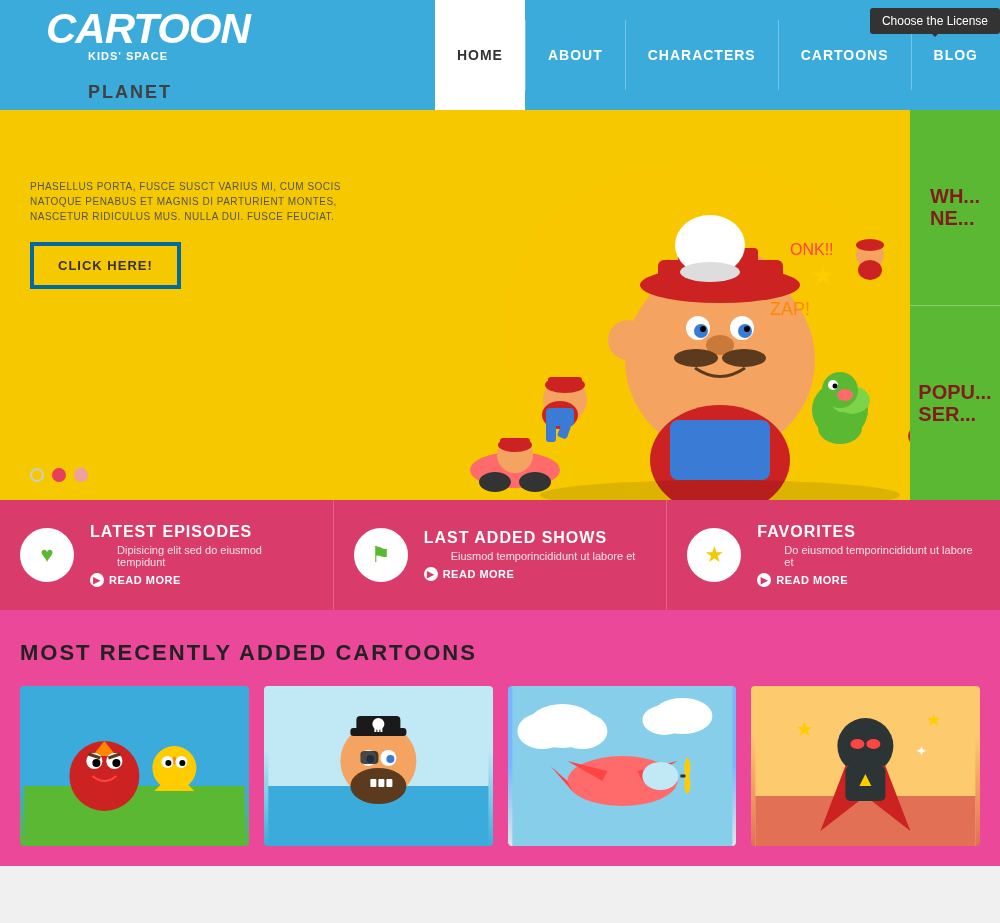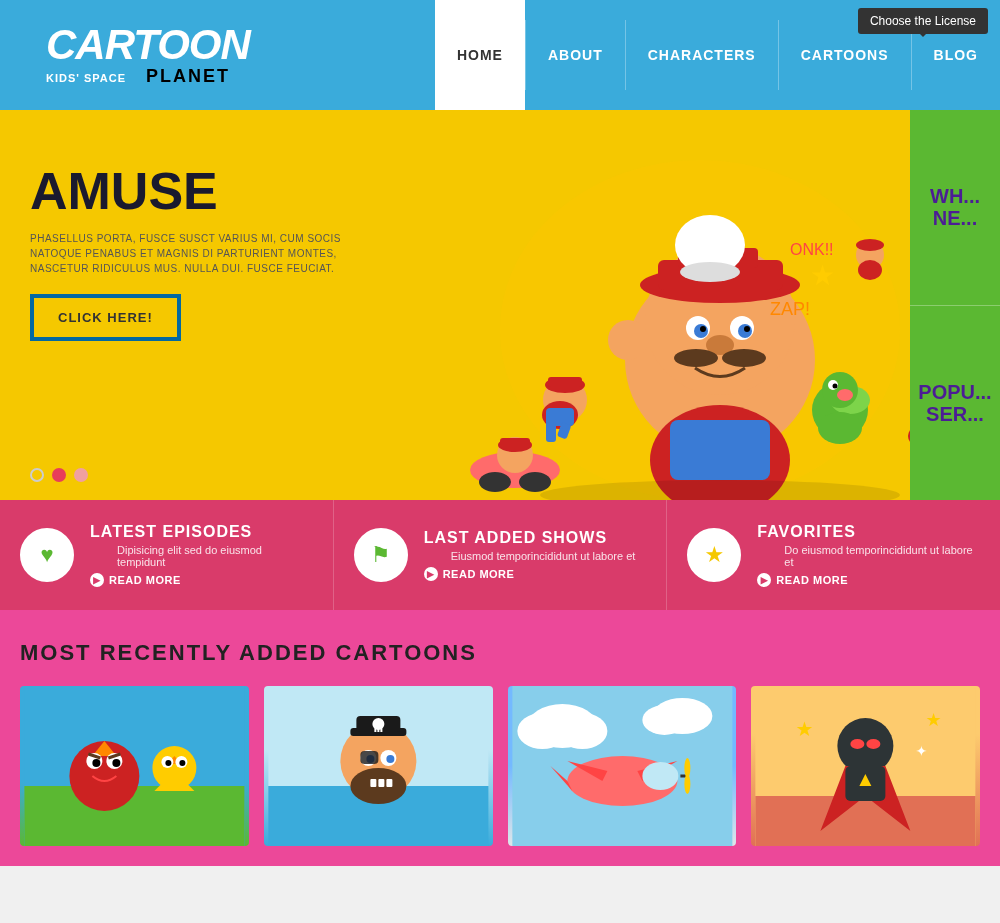--- a/index.html
+++ b/index.html
@@ -24,32 +24,34 @@
       font-weight: 900;
       color: #fff;
       letter-spacing: -1px;
       line-height: 1;
       font-style: italic;
     }
     .logo-sub {
       display: flex;
       align-items: baseline;
       gap: 20px;
+      flex-direction: column;
     }
     .logo-kids {
       font-size: 11px;
       color: #fff;
       font-weight: bold;
       letter-spacing: 1px;
     }
     .logo-planet {
       font-size: 18px;
       font-weight: 900;
-      color: #000000;
+      color: #404040;
       letter-spacing: 2px;
+      margin-left: 42px;
     }
     .nav {
       display: flex;
       align-items: stretch;
       height: 100%;
       margin-left: auto;
     }
     .nav-item {
       display: flex;
       align-items: center;
@@ -74,21 +76,21 @@
     .nav-separator {
       width: 1px;
       background: rgba(255,255,255,0.3);
       margin: 20px 0;
     }
 
     
     .tooltip {
       position: absolute;
       top: 8px;
-      right: 12px;
+      right: 0;
       background: #333;
       color: #fff;
       font-size: 12px;
       padding: 6px 12px;
       border-radius: 3px;
       white-space: nowrap;
       z-index: 100;
     }
     .tooltip::after {
       content: '';
@@ -194,26 +196,26 @@
       border-bottom: 1px solid rgba(255,255,255,0.3);
     }
     .side-bottom {
       flex: 1;
       display: flex;
       align-items: center;
       justify-content: center;
       padding: 10px;
     }
     .side-text {
-      color: #4c1d95;
+      color: #7f1d1d;
       font-weight: 900;
       font-size: 20px;
       text-transform: uppercase;
       line-height: 1.1;
-      text-align: center;
+      text-align: left;
     }
 
     
     .feature-strip {
       background: #d93b6a;
       display: flex;
       padding: 0;
       height: 110px;
     }
     .feature-item {
@@ -363,21 +365,20 @@
     <a class="nav-item">
       <span>BLOG</span>
     </a>
   </nav>
 </header>
 
 <section class="hero-wrapper">
   <div class="hero-main">
 
     <div class="hero-content">
-      <div class="hero-title-big">AMUSE</div>
       <p class="hero-description">PHASELLUS PORTA, FUSCE SUSCT VARIUS MI, CUM SOCIS NATOQUE PENABUS ET MAGNIS DI PARTURIENT MONTES, NASCETUR RIDICULUS MUS. NULLA DUI. FUSCE FEUCIAT.</p>
       <button class="hero-btn">CLICK HERE!</button>
     </div>
 
     <div class="hero-svg-wrapper">
       <svg viewBox="0 0 550 410" width="550" height="410" xmlns="http://www.w3.org/2000/svg">
 
         <ellipse cx="320" cy="230" rx="200" ry="170" fill="rgba(255,200,0,0.3)"></ellipse>
 
         <circle cx="340" cy="260" r="95" fill="#f4a460"></circle>

